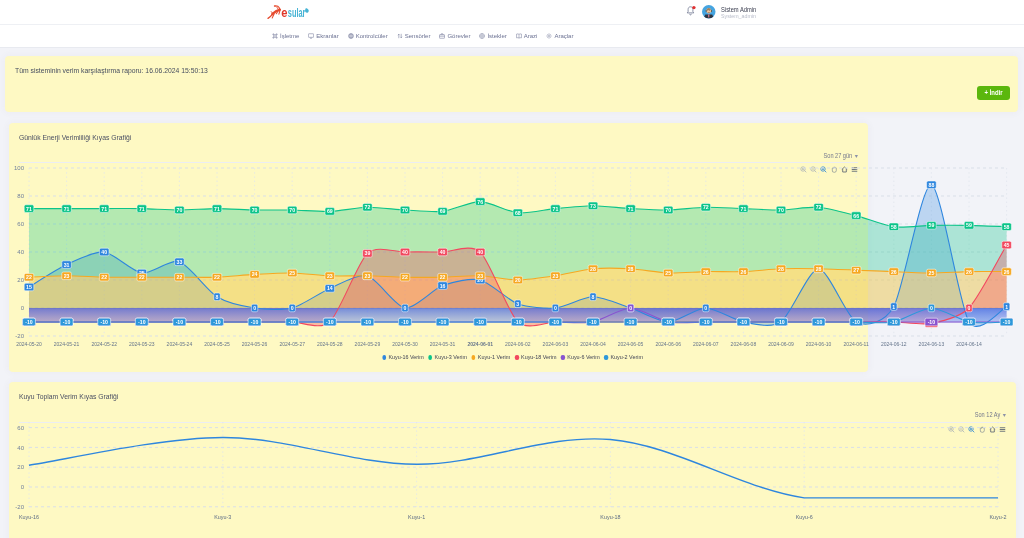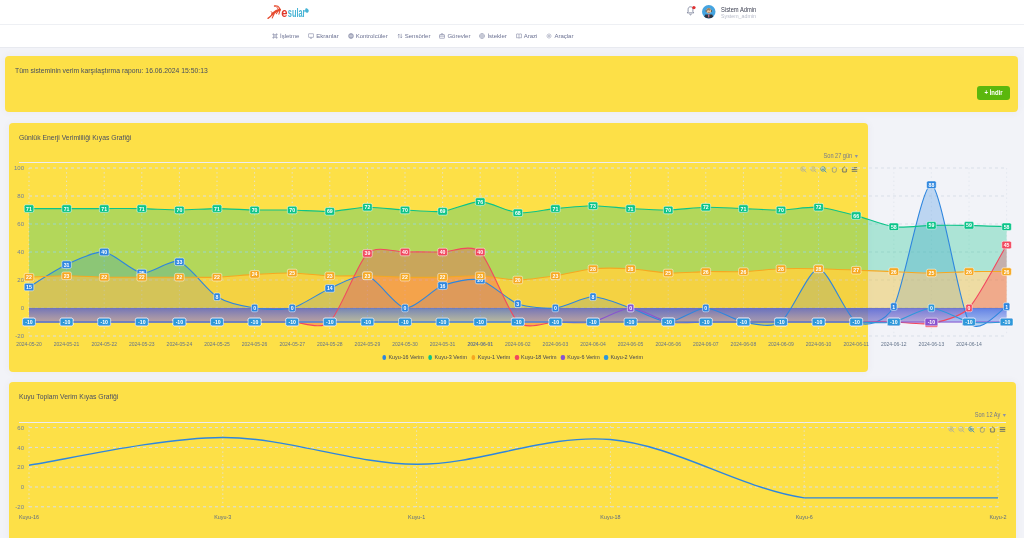--- a/index.html
+++ b/index.html
@@ -3,21 +3,21 @@
 <meta charset="utf-8">
 <style>
   * { margin:0; padding:0; box-sizing:border-box; }
   html,body { width:1024px; height:538px; overflow:hidden; }
   body { background:#f2f3f8; font-family:"Liberation Sans", sans-serif; position:relative; }
   .hdr { position:absolute; left:0; top:0; width:1024px; height:25px; background:#fff; border-bottom:1px solid #eef0f4; }
   .nav { position:absolute; left:0; top:25px; width:1024px; height:23px; background:#fff; border-bottom:1px solid #e8eaf0; }
   .navrow { position:absolute; left:272px; top:0; height:22px; display:flex; align-items:center; }
   .nitem { display:flex; align-items:center; color:#6c7293; font-size:6px; margin-right:9px; white-space:nowrap; }
   .nitem svg { margin-right:2px; width:6px; height:6px; }
-  .card { position:absolute; background:#fde047; border-radius:4px; box-shadow:0 0 8px rgba(82,63,105,.05); }
+  .card { position:absolute; background:#fef9c3; border-radius:4px; box-shadow:0 0 8px rgba(82,63,105,.05); }
   #card1 { left:5px; top:56px; width:1013px; height:56px; }
   #card1 .rpt { position:absolute; left:10px; top:10px; font-size:8px; color:#464e5f; transform:scaleX(0.85); transform-origin:0 50%; white-space:nowrap; }
   .btn { position:absolute; right:8px; top:30px; width:33px; height:14px; background:#5bb70d; border-radius:3px; color:#fff; font-size:7px; font-weight:bold; text-align:center; line-height:14px; }
   .btn span { display:inline-block; transform:scaleX(0.85); }
   #card2 { left:9px; top:123px; width:859px; height:249px; }
   #card3 { left:9px; top:382px; width:1007px; height:192px; }
   .ctitle { position:absolute; left:10px; top:10px; font-size:8px; font-weight:400; color:#4a4f63; transform:scaleX(0.85); transform-origin:0 50%; white-space:nowrap; }
   .cdrop { position:absolute; right:10px; font-size:7px; color:#74788d; transform:scaleX(0.8); transform-origin:100% 50%; white-space:nowrap; }
   .cdrop:after { content:""; display:inline-block; margin-left:3px; margin-bottom:0.5px; border-left:2.6px solid transparent; border-right:2.6px solid transparent; border-top:3.2px solid #8c92a8; }
   .cdiv { position:absolute; left:10px; right:10px; height:0; border-top:1px solid #ebedf3; }

